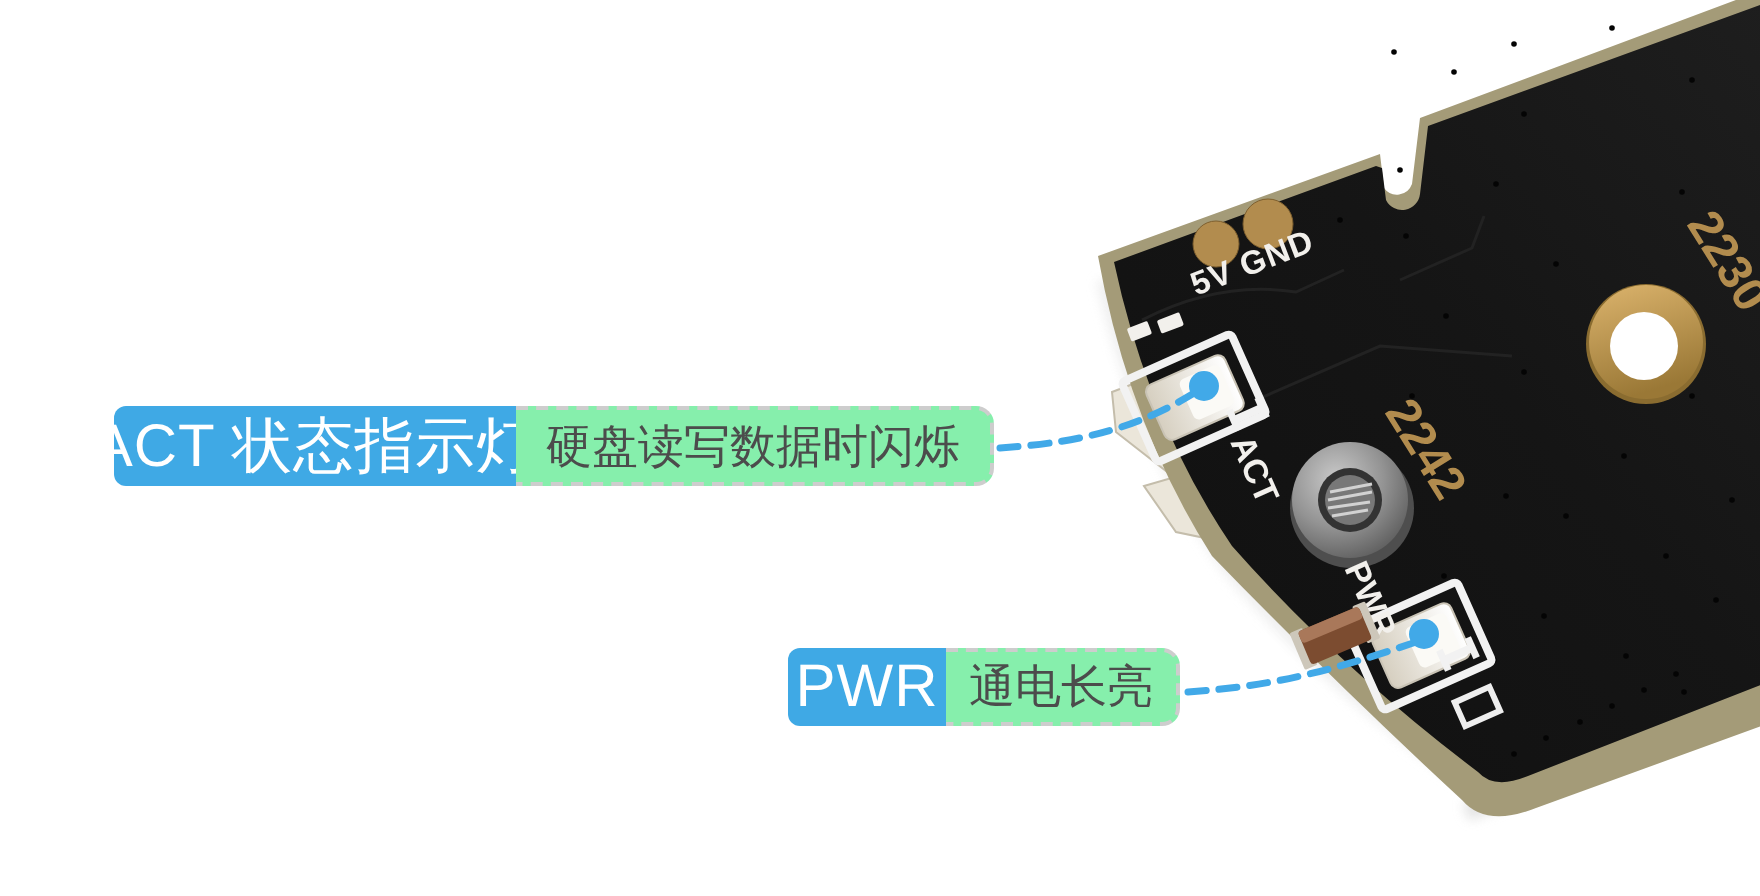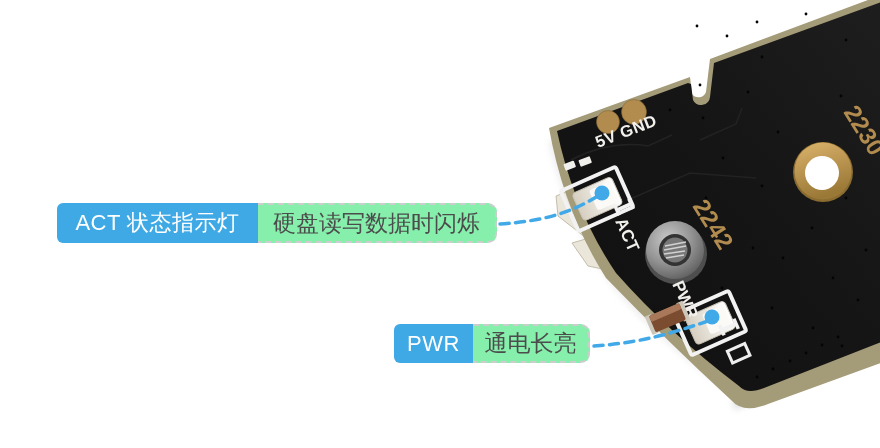--- a/index.html
+++ b/index.html
@@ -16,21 +16,21 @@
   .stage{
     position:relative;width:880px;height:448px;background:#ffffff;
     overflow:hidden;font-family:"Liberation Sans",sans-serif;
   }
   .stage svg{position:absolute;left:0;top:0;}
   
   .callout{position:absolute;display:flex;align-items:stretch;z-index:5;}
   .callout .tag{
     display:flex;align-items:center;justify-content:center;
     background:var(--accent-blue);color:#fff;
-    border-radius:6px 0 0 6px;font-size:22px;letter-spacing:.5px;
+    border-radius:6px 0 0 6px;font-size:30px;letter-spacing:.5px;
     box-sizing:border-box;white-space:nowrap;
   }
   .callout .desc{
     display:flex;align-items:center;justify-content:center;
     background:#86efac;border:2px dashed var(--dashed-border);border-left:none;
     border-radius:0 9px 9px 0;color:var(--description-text);
     font-size:23px;box-sizing:border-box;white-space:nowrap;
   }
   #act-callout{left:57px;top:203px;height:40px;}
   #act-callout .tag{width:201px;}

